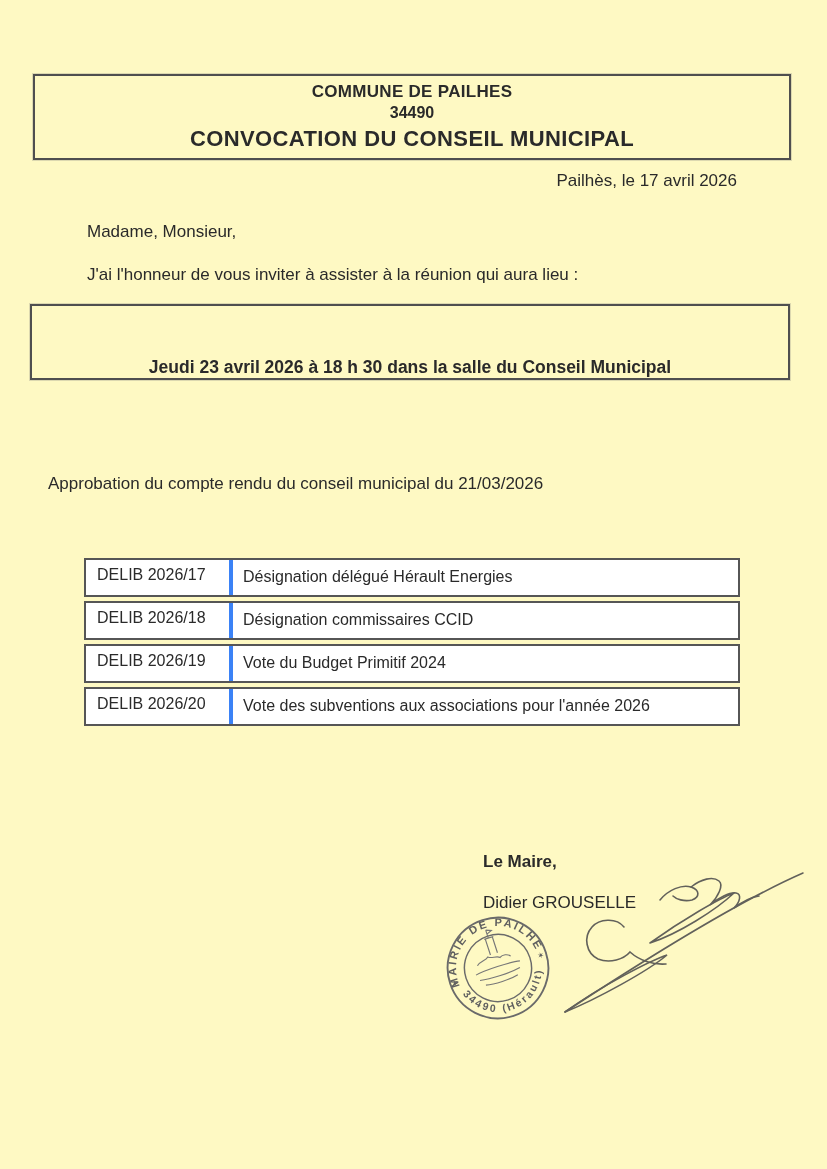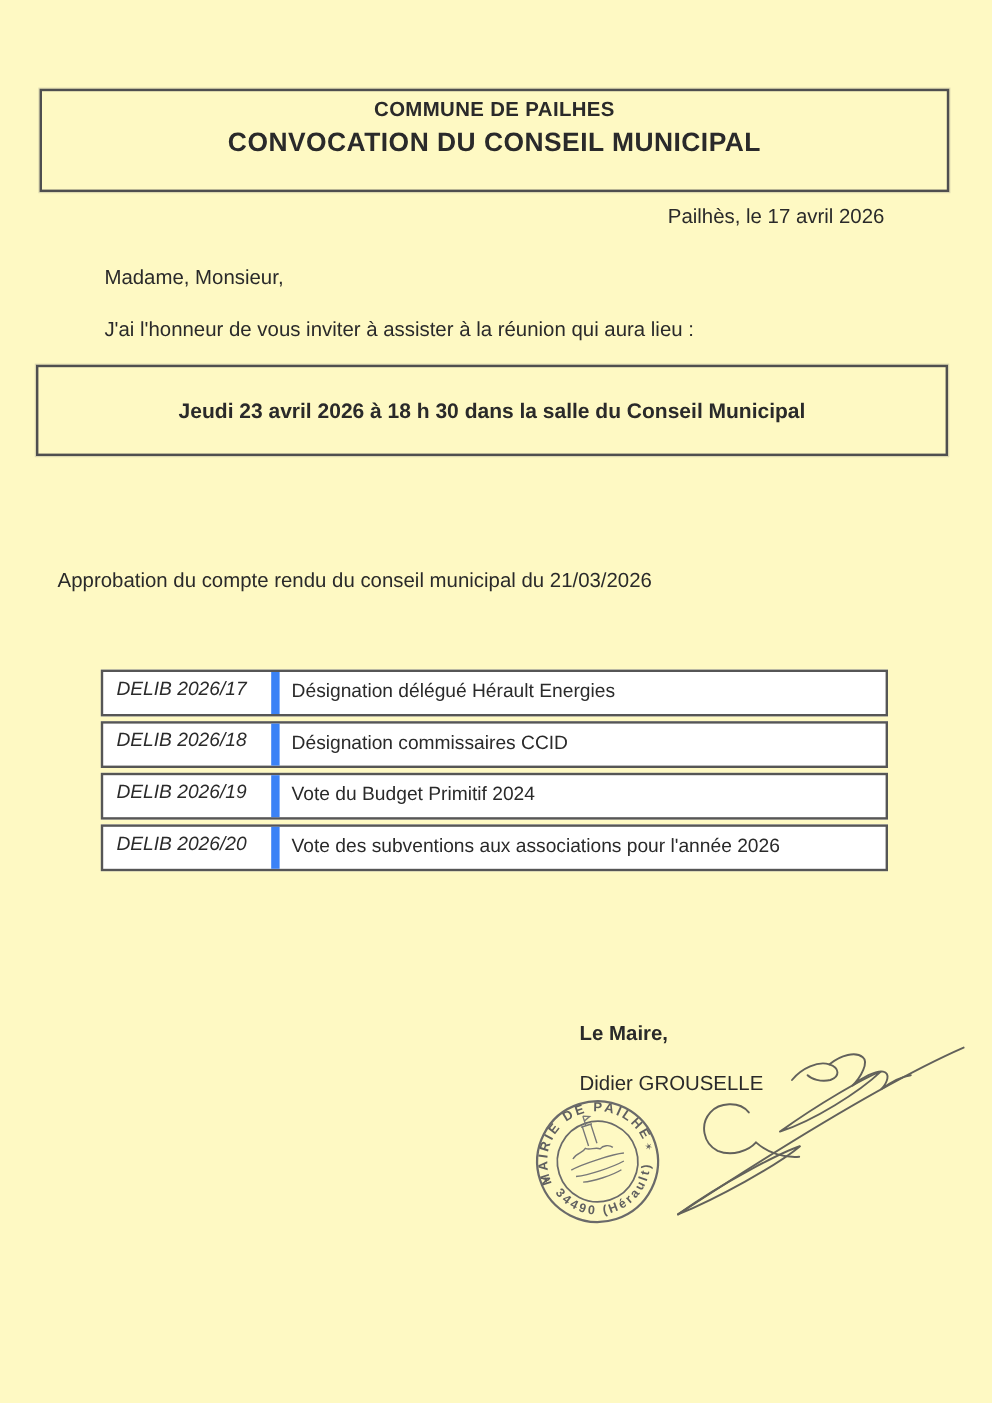--- a/index.html
+++ b/index.html
@@ -26,56 +26,57 @@
   
   .dateline{position:absolute;top:171px;right:90px;font-size:17px;text-align:right;}
   
   .salutation{position:absolute;left:87px;top:222px;font-size:17px;}
   .intro{position:absolute;left:87px;top:265px;font-size:17px;}
   
   .meeting-box{
     position:absolute;left:30px;top:304px;width:756px;height:72px;
     border:2px solid #4f4f4f;
     box-shadow:0 0 0 1px rgba(120,120,120,.25);
-    display:flex;align-items:center;justify-content:center;
+    display:flex;align-items:flex-end;justify-content:center;
   }
   .meeting-text{font-size:17.5px;font-weight:bold;}
   
   .agenda-heading{
     position:absolute;left:47px;top:427px;
     font-size:19px;font-weight:bold;letter-spacing:.3px;
     border-bottom:2px solid #2a2a2a;padding-bottom:3px;
   }
   .agenda-intro{position:absolute;left:48px;top:474px;font-size:17px;}
   
   .agenda-table{position:absolute;left:84px;top:558px;width:656px;}
   .agenda-row{
     display:flex;border:2px solid #565656;margin-bottom:4px;
     min-height:35px;background:#fff;
   }
   .agenda-cell-ref{
-    width:147px;flex:0 0 147px;border-right:7px solid #3b82f6;
-    padding:6px 4px 4px 11px;font-size:16px;box-sizing:border-box;font-style:italic;
+    width:147px;flex:0 0 147px;border-right:4px solid #3b82f6;
+    padding:6px 4px 4px 11px;font-size:16px;box-sizing:border-box;
   }
   .agenda-cell-subject{
     flex:1;padding:6px 52px 4px 10px;font-size:16px;line-height:21px;
   }
   
   .closing-title{position:absolute;left:483px;top:852px;font-size:17px;font-weight:bold;}
   .closing-name{position:absolute;left:483px;top:893px;font-size:17px;}
   .stamp{position:absolute;left:433px;top:903px;width:130px;height:130px;}
   .signature{position:absolute;left:552px;top:866px;width:262px;height:164px;}
 </style>
 </head>
 <body>
 
 <div class="page">
 
   <div class="header-box">
     <div class="header-line1">COMMUNE DE PAILHES</div>
+    <div class="header-line2">34490</div>
     <div class="header-line3">CONVOCATION DU CONSEIL MUNICIPAL</div>
   </div>
 
   <div class="dateline">Pailhès, le 17 avril 2026</div>
 
   <div class="salutation">Madame, Monsieur,</div>
   <div class="intro">J'ai l'honneur de vous inviter à assister à la réunion qui aura lieu :</div>
 
   <div class="meeting-box">
     <span class="meeting-text">Jeudi 23 avril 2026 à 18 h 30 dans la salle du Conseil Municipal</span>

